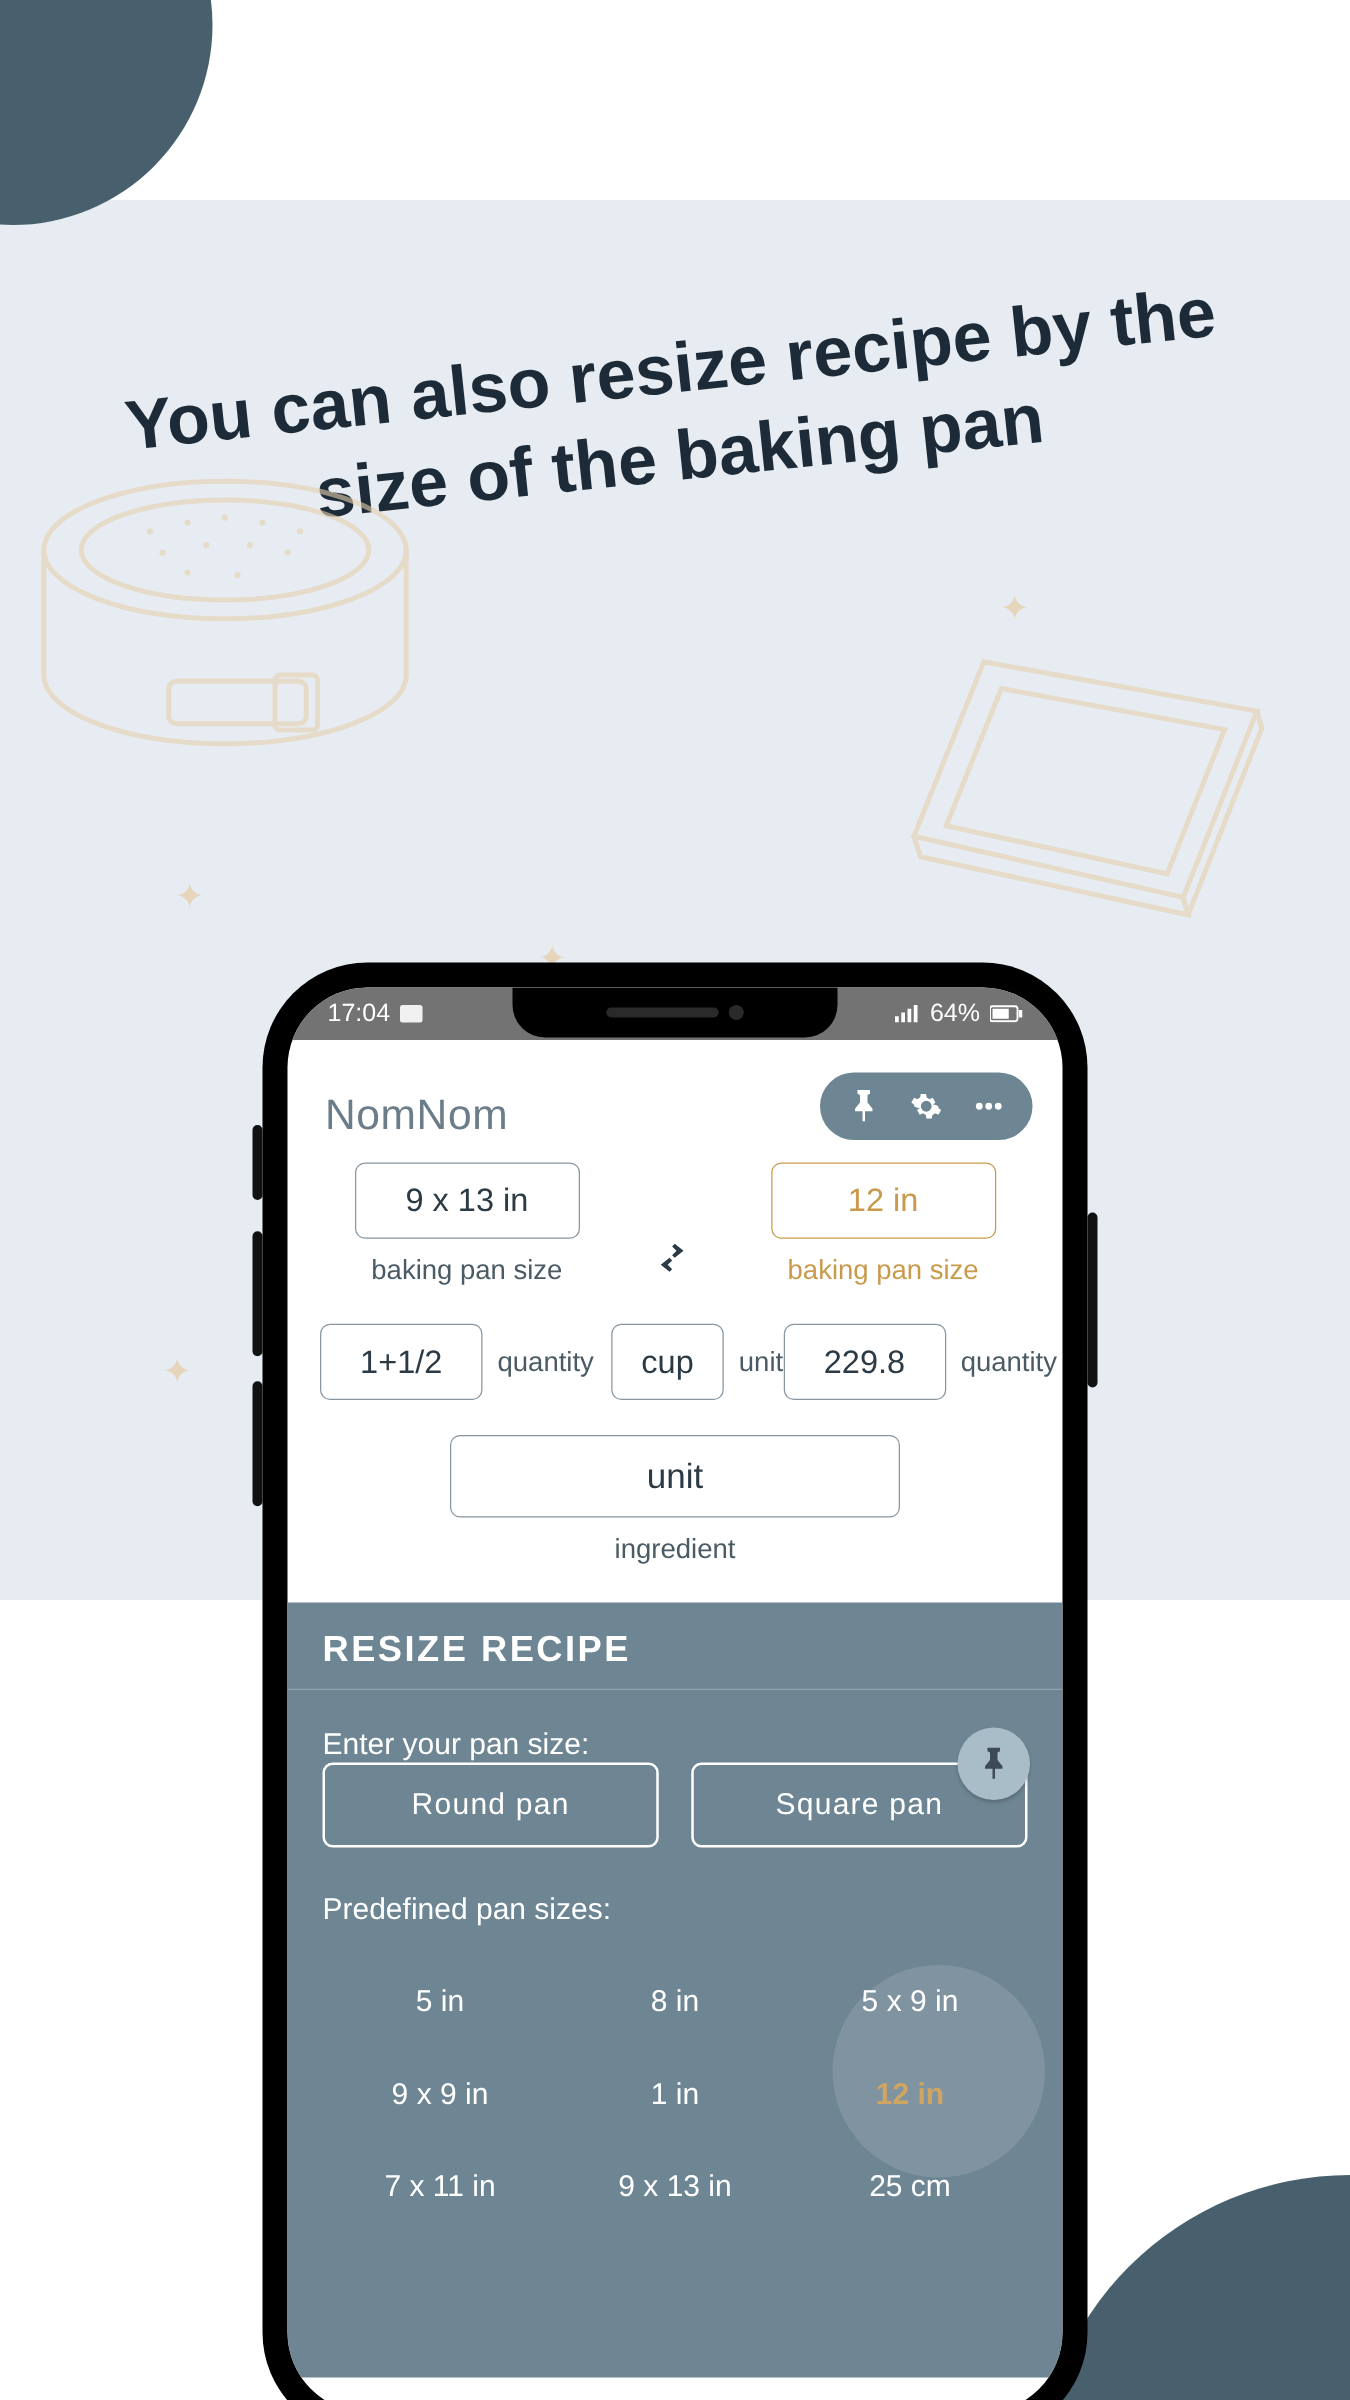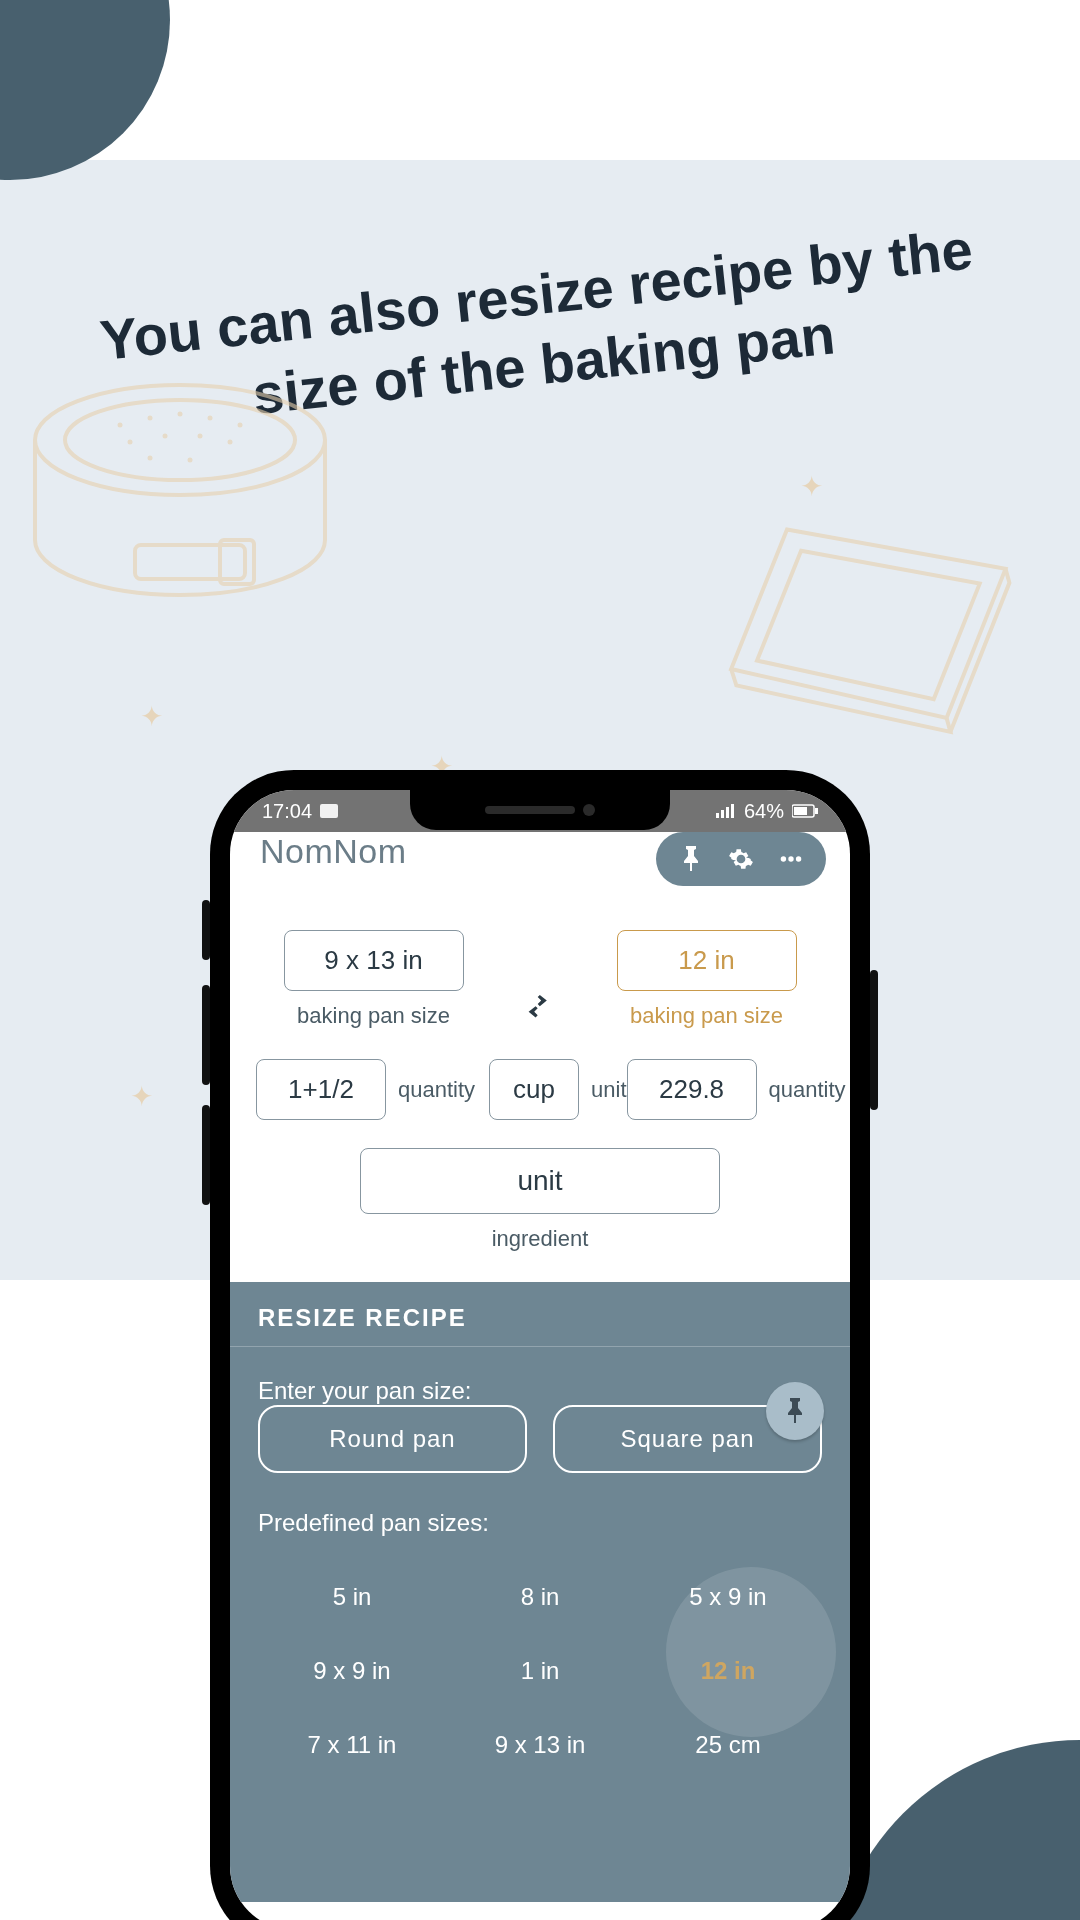--- a/index.html
+++ b/index.html
@@ -99,21 +99,21 @@
     display: flex; align-items: center; justify-content: space-between;
     padding: 0 32px;
     font-size: 20px;
     font-weight: 500;
   }
   .statusbar .left, .statusbar .right { display:flex; align-items:center; gap:8px; }
   .sb-icon { width:18px; height:14px; background:#fff; opacity:.9; border-radius:2px; }
 
   .topbar {
     height: 80px;
-    display: flex; align-items: flex-start; justify-content: space-between;
+    display: flex; align-items: flex-end; justify-content: space-between;
     padding: 0 24px 0 30px;
   }
   .app-title { font-size: 34px; color: #6b7d88; font-weight: 500; letter-spacing: .5px; }
   .action-pill {
     background: #6e8693;
     border-radius: 30px;
     display: flex; align-items: center; gap: 24px;
     padding: 14px 22px;
   }
   .action-pill .ico { width: 26px; height: 26px; display:flex; align-items:center; justify-content:center; }
@@ -172,30 +172,30 @@
   }
 
   .resize-panel {
     background:#6e8693;
     color:#fff;
     padding: 0 0 40px;
     height: 620px;
   }
   .resize-title {
     padding: 22px 28px 14px;
-    font-size: 24px; letter-spacing: 2px; font-weight:600;
+    font-size: 29px; letter-spacing: 2px; font-weight:600;
     border-bottom: 1px solid rgba(255,255,255,.25);
   }
   .resize-body { padding: 30px 28px 0; }
   .resize-prompt { font-size: 24px; }
   .pan-type-row { display:flex; gap: 26px; margin-bottom: 36px; }
   .pan-type-btn {
     flex:1;
     border: 2px solid #fff;
-    border-radius: 20px;
+    border-radius: 8px;
     padding: 18px 0;
     text-align:center;
     font-size: 24px;
     letter-spacing: 1px;
     color:#fff;
   }
   .predef-label { font-size: 24px; margin-bottom: 40px; }
 
   .size-grid {
     display:grid;

